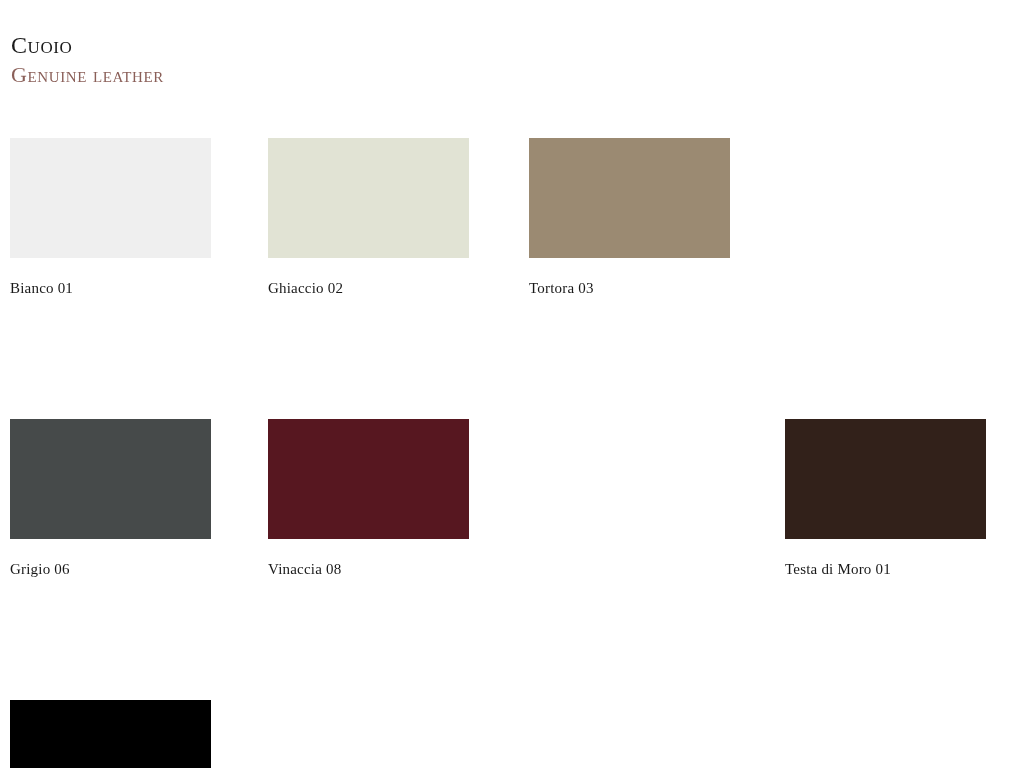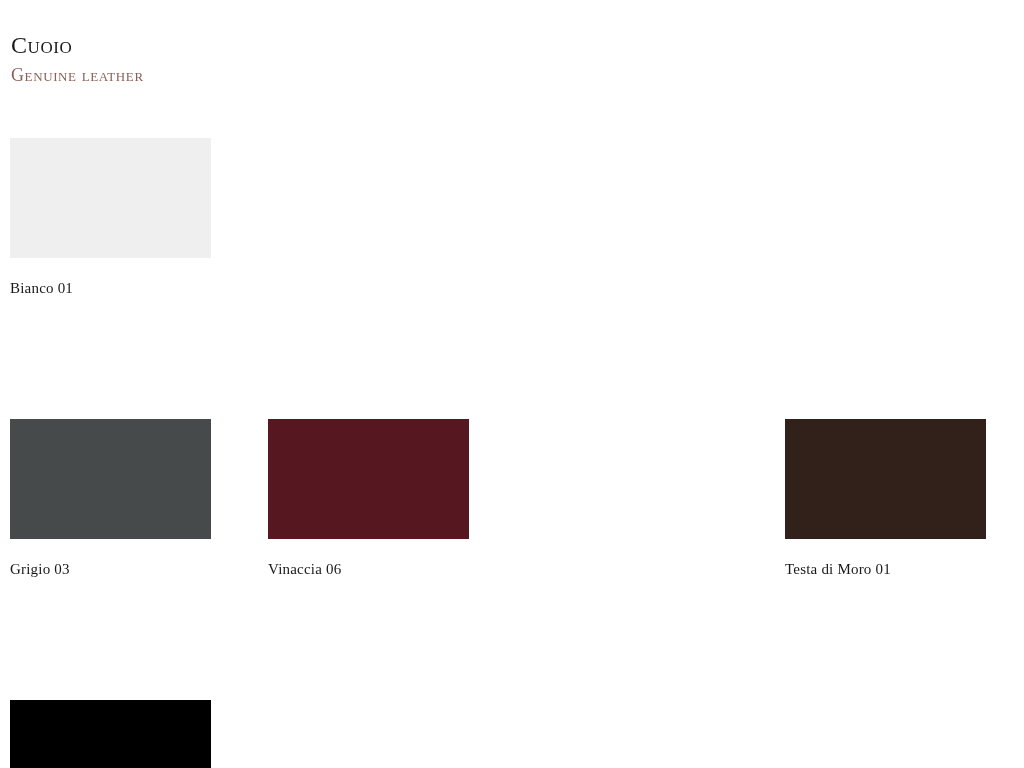--- a/index.html
+++ b/index.html
@@ -38,21 +38,21 @@
     text-transform: lowercase;
     font-weight: 400;
     margin: 0;
     white-space: nowrap;
   }
   .title::first-letter {
     text-transform: uppercase;
   }
   .subtitle {
     font-family: "Liberation Serif", "DejaVu Serif", serif;
-    font-size: 18px;
+    font-size: 22px;
     line-height: 24px;
     letter-spacing: 0.6px;
     color: #8a5f58;
     font-variant: small-caps;
     text-transform: lowercase;
     font-weight: 400;
     margin: 4px 0 0 0;
     white-space: nowrap;
   }
   .subtitle::first-letter {
@@ -109,30 +109,38 @@
     <h2 class="subtitle" style="color: rgb(138, 95, 88);">Genuine leather</h2>
   </div>
 
   <div class="swatch-grid">
 
     <div class="swatch-row">
       <div class="swatch-cell col0">
         <span class="swatch-chip" style="background-color: rgb(239, 239, 239);"></span>
         <span class="swatch-label" style="color: rgb(25, 25, 25);">Bianco 01</span>
       </div>
+      <div class="swatch-cell col1">
+        <span class="swatch-chip" style="background-color: rgb(225, 227, 212);"></span>
+        <span class="swatch-label" style="color: rgb(25, 25, 25);">Ghiaccio 02</span>
+      </div>
+      <div class="swatch-cell col2">
+        <span class="swatch-chip" style="background-color: rgb(155, 138, 114);"></span>
+        <span class="swatch-label" style="color: rgb(25, 25, 25);">Tortora 03</span>
+      </div>
     </div>
 
     <div class="swatch-row">
       <div class="swatch-cell col0">
         <span class="swatch-chip" style="background-color: rgb(70, 74, 74);"></span>
-        <span class="swatch-label" style="color: rgb(25, 25, 25);">Grigio 03</span>
+        <span class="swatch-label" style="color: rgb(25, 25, 25);">Grigio 06</span>
       </div>
       <div class="swatch-cell col1">
         <span class="swatch-chip" style="background-color: rgb(87, 23, 32);"></span>
-        <span class="swatch-label" style="color: rgb(25, 25, 25);">Vinaccia 06</span>
+        <span class="swatch-label" style="color: rgb(25, 25, 25);">Vinaccia 08</span>
       </div>
       <div class="swatch-cell col3">
         <span class="swatch-chip" style="background-color: rgb(50, 33, 26);"></span>
         <span class="swatch-label" style="color: rgb(25, 25, 25);">Testa di Moro 01</span>
       </div>
     </div>
 
     <div class="swatch-row">
       <div class="swatch-cell col0">
         <span class="swatch-chip" style="background-color: rgb(0, 0, 0);"></span>

